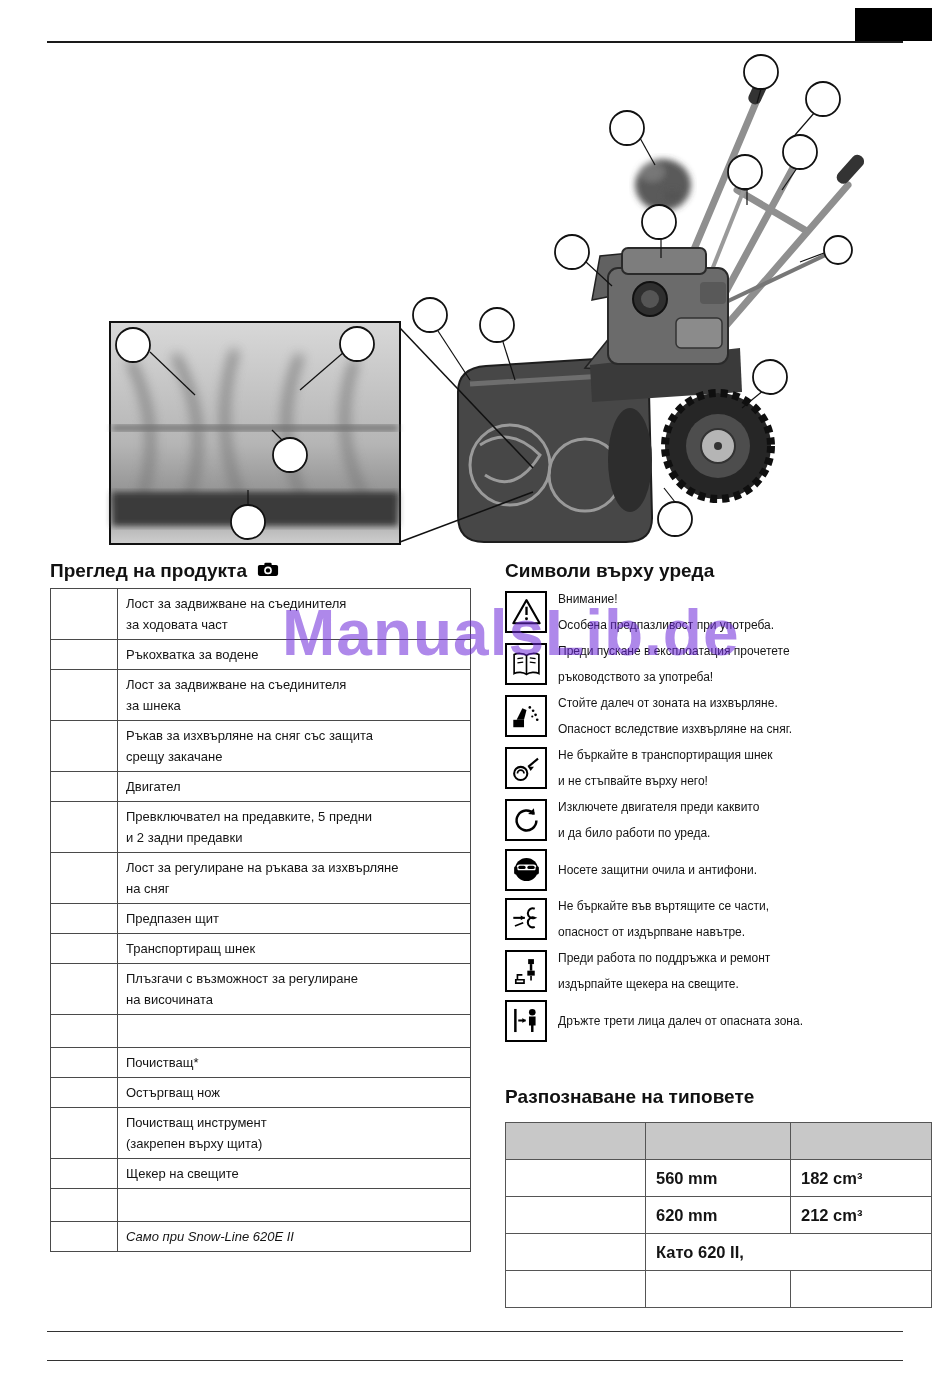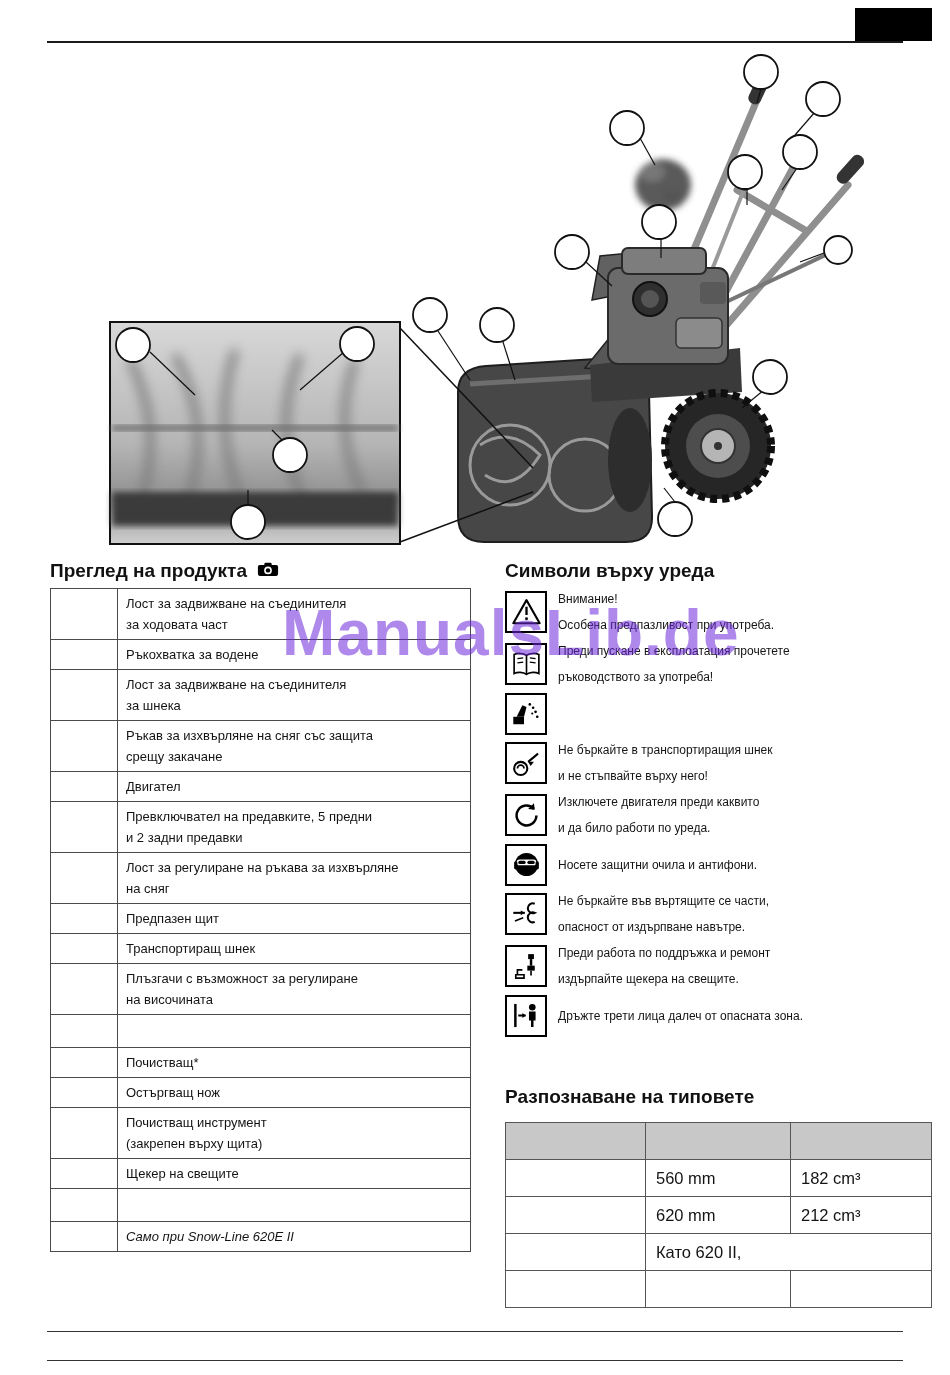--- a/index.html
+++ b/index.html
@@ -23,21 +23,21 @@
 
   #symbols{left:505px;top:586px;width:440px;display:flex;flex-direction:column}
   .symbol-row{display:flex;align-items:center;min-height:47px;gap:11px}
   .symbox{width:42px;height:42px;border:2px solid #000;box-sizing:border-box;
        display:flex;align-items:center;justify-content:center;flex:0 0 42px;background:#fff}
   .symbox svg{width:33px;height:33px}
   .symtext{font-size:12px;line-height:26px;white-space:pre-line}
 
   #types-table{left:505px;top:1122px;width:426px;border-collapse:collapse;table-layout:fixed}
   #types-table td,#types-table th{border:1px solid #555;height:32px;font-size:16.5px;
-       font-weight:normal;padding:2px 10px;text-align:left;white-space:pre-line}
+       font-weight:bold;padding:2px 10px;text-align:left;white-space:pre-line}
   #types-table tr.thead th{background:#c8c8c8}
   #types-table col.c1{width:140px}
   #types-table col.c2{width:145px}
   #types-table col.c3{width:141px}
 
   .watermark{left:282px;top:596px;font-size:64px;color:#6d28d9;opacity:0.55;
        font-weight:bold;letter-spacing:1px;z-index:5;pointer-events:none}
   .footrule1{left:47px;top:1331px;width:856px;height:1px;background:#333}
   .footrule2{left:47px;top:1360px;width:856px;height:1px;background:#333}
 </style>
@@ -297,20 +297,22 @@
       <svg viewBox="0 0 40 40">
           <rect x="4" y="24" width="13" height="9" fill="#000"></rect>
           <path d="M8,24 L15,10 L20,12 L17,24 Z" fill="#000"></path>
           <circle cx="24" cy="9" r="1.6" fill="#000"></circle>
           <circle cx="28" cy="13" r="1.6" fill="#000"></circle>
           <circle cx="31" cy="18" r="1.6" fill="#000"></circle>
           <circle cx="33" cy="24" r="1.6" fill="#000"></circle>
           <circle cx="27" cy="20" r="1.3" fill="#000"></circle>
         </svg>
     </span>
+    <span class="symtext">Стойте далеч от зоната на изхвърляне.
+Опасност вследствие изхвърляне на сняг.</span>
   </div>
   <div class="symbol-row">
     <span class="symbox">
       <svg viewBox="0 0 40 40">
           <circle cx="13" cy="26" r="8" fill="none" stroke="#000" stroke-width="2.5"></circle>
           <path d="M9,26 a4,4 0 1,1 8,0" fill="none" stroke="#000" stroke-width="2"></path>
           <path d="M34,8 L22,18" stroke="#000" stroke-width="2.5"></path>
           <path d="M22,18 l7,0 l-4,5 Z" fill="#000"></path>
         </svg>
     </span>

